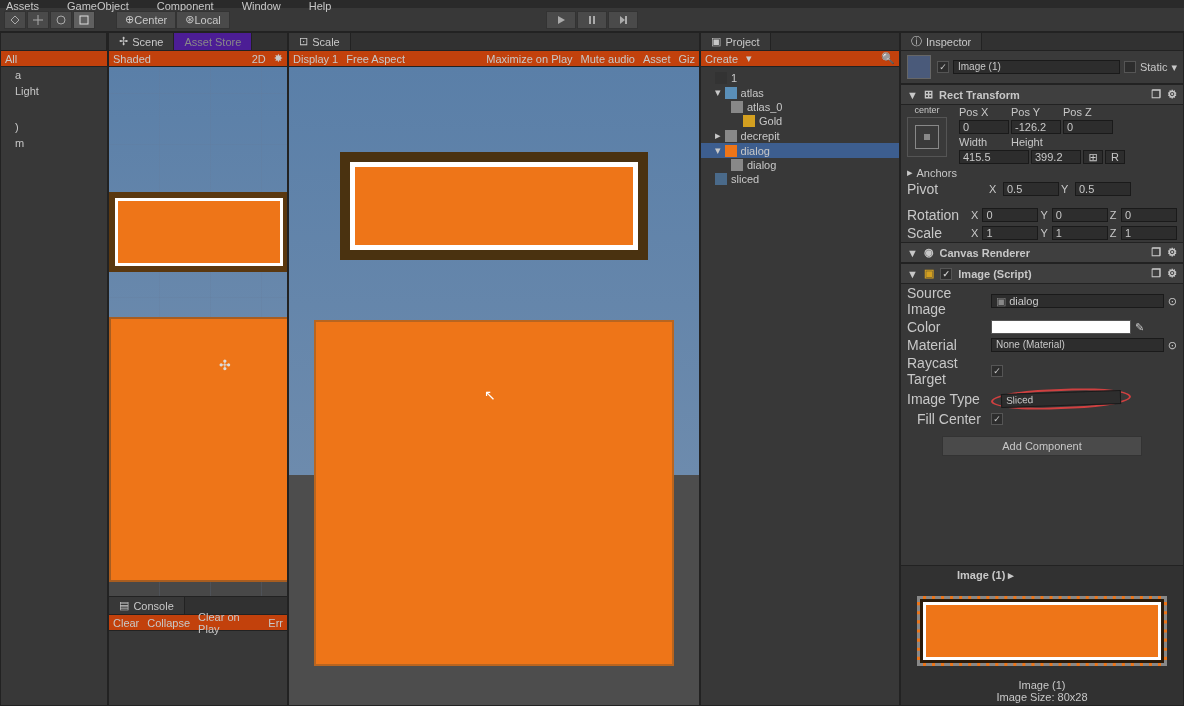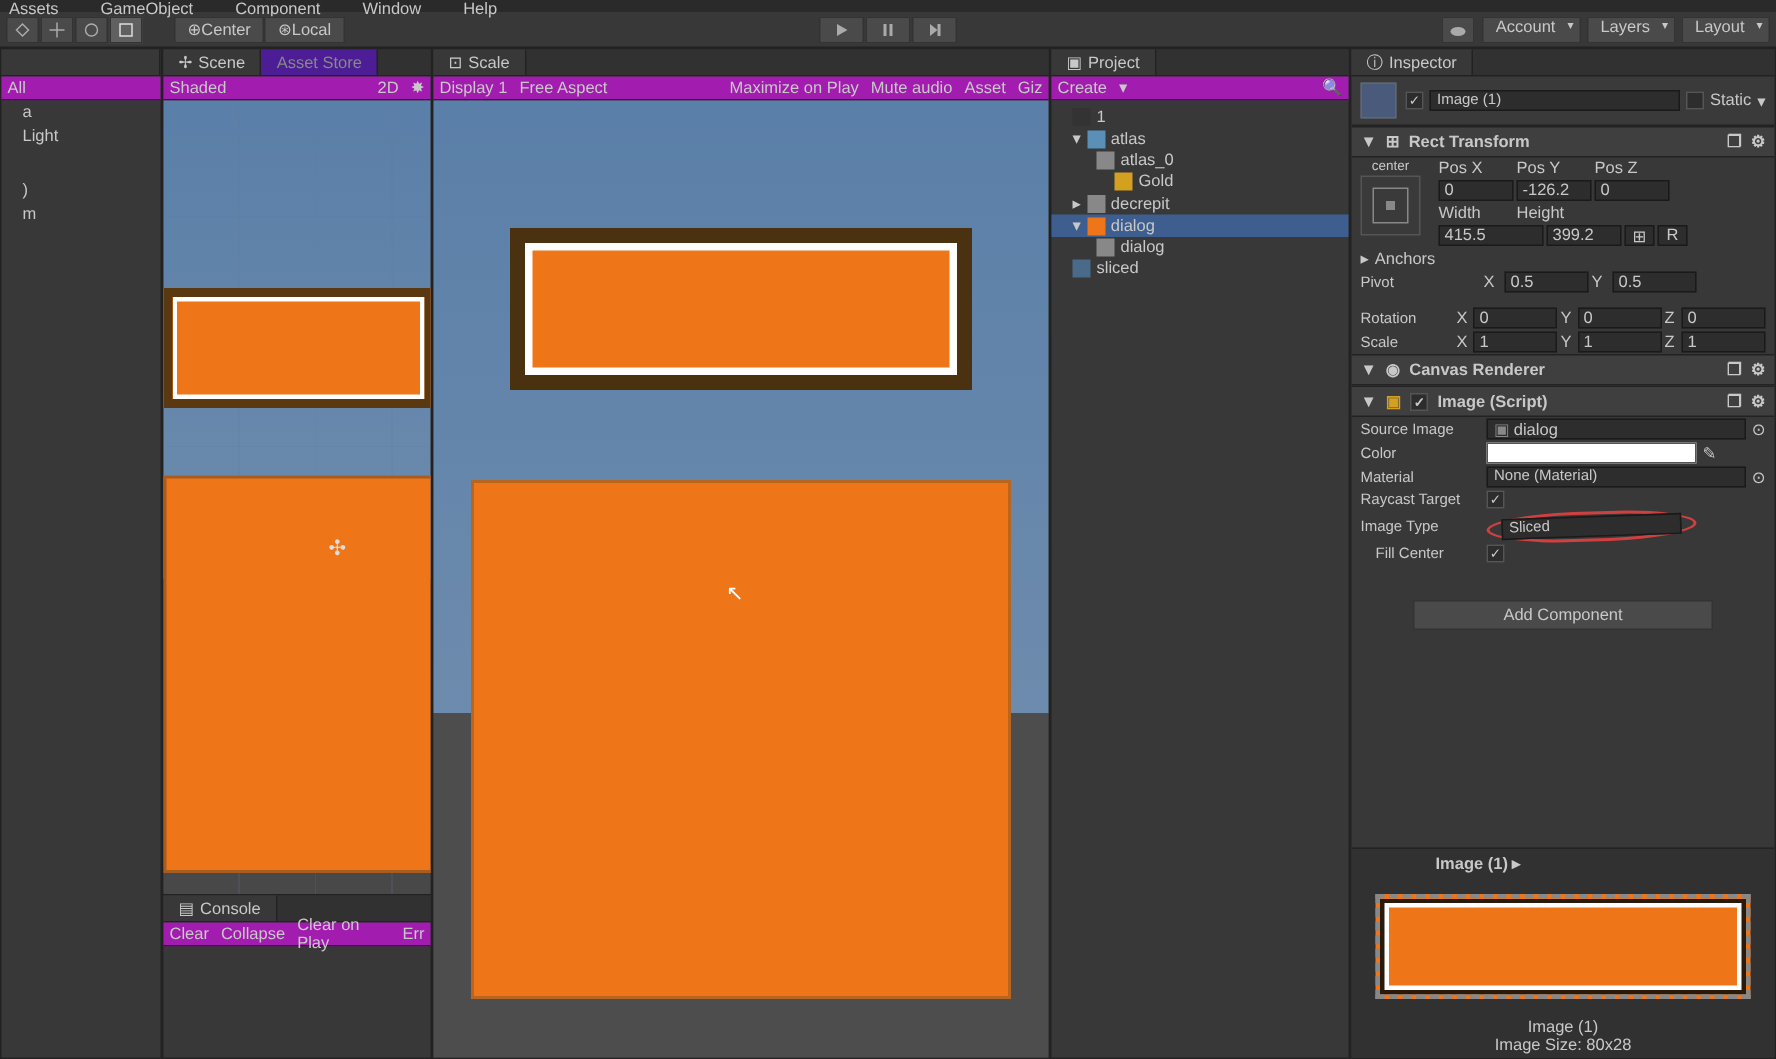--- a/index.html
+++ b/index.html
@@ -13,21 +13,21 @@
 .play-btn { width: 30px; height: 18px; background: #4a4a4a; border: 1px solid #333; display: flex; align-items: center; justify-content: center; cursor: pointer; }
 .right-btns { margin-left: auto; display: flex; gap: 4px; }
 .dropdown-btn { height: 18px; padding: 0 16px 0 8px; background: #4a4a4a; border: 1px solid #333; position: relative; cursor: pointer; }
 .dropdown-btn::after { content: '▾'; position: absolute; right: 4px; font-size: 8px; }
 
 .main { display: flex; height: 674px; }
 .panel { background: #383838; border: 1px solid #222; display: flex; flex-direction: column; }
 .panel-tabs { height: 18px; background: #313131; display: flex; border-bottom: 1px solid #222; }
 .tab { padding: 2px 10px; background: #383838; border-right: 1px solid #222; cursor: pointer; display: flex; align-items: center; gap: 4px; }
 .tab.inactive { background: #4c1d95; color: #888; }
-.panel-toolbar { height: 16px; background: #a21caf; border-bottom: 1px solid #222; display: flex; align-items: center; padding: 0 4px; gap: 8px; font-size: 10px; }
+.panel-toolbar { height: 16px; background: #c2410c; border-bottom: 1px solid #222; display: flex; align-items: center; padding: 0 4px; gap: 8px; font-size: 10px; }
 
 .hierarchy { width: 108px; }
 .hierarchy-item { padding: 2px 4px 2px 14px; cursor: pointer; }
 
 .scene-panel { width: 180px; }
 .scene-view { flex: 1; background: linear-gradient(180deg, #5a7fa8 0%, #6d8bad 50%, #484848 50%, #484848 100%); position: relative; overflow: hidden; }
 .scene-rect1 { position: absolute; left: 0px; top: 125px; width: 180px; height: 80px; background: #ee7518; border: 6px solid #5a3810; box-shadow: inset 0 0 0 3px #fff; }
 .scene-rect2 { position: absolute; left: 0px; top: 250px; width: 180px; height: 265px; background: #ee7518; border: 2px solid #a85d20; }
 .scene-gizmo { position: absolute; left: 110px; top: 290px; color: #ddd; font-size: 14px; }
 
@@ -47,34 +47,34 @@
 .tree-icon.folder { background: #888; }
 .tree-icon.orange { background: #ee7518; }
 .tree-icon.gold { background: #d4a020; }
 .tree-icon.atlas { background: #5a8fb8; }
 
 .inspector { width: 284px; }
 .insp-content { flex: 1; overflow-y: auto; padding: 0; }
 .insp-header { background: #3a3a3a; padding: 4px 6px; display: flex; align-items: center; gap: 6px; border-bottom: 1px solid #222; }
 .insp-cube { width: 24px; height: 24px; background: #4a5a7a; border: 1px solid #666; }
 .insp-row { display: flex; align-items: center; padding: 1px 6px; gap: 4px; }
-.insp-label { width: 80px; font-size: 10px; }
+.insp-label { width: 80px; font-size: 14px; }
 .insp-field { background: #2d2d2d; border: 1px solid #1a1a1a; height: 14px; padding: 0 4px; font-size: 10px; flex: 1; }
 .component-header { background: #3f3f3f; padding: 3px 6px; display: flex; align-items: center; gap: 6px; border-top: 1px solid #222; border-bottom: 1px solid #222; font-weight: bold; }
 .anchor-box { width: 40px; height: 40px; background: #3a3a3a; border: 1px solid #555; display: flex; align-items: center; justify-content: center; margin: 2px 6px; }
 .anchor-inner { width: 24px; height: 24px; border: 1px solid #888; position: relative; }
 .anchor-inner::before { content: ''; position: absolute; left: 50%; top: 50%; width: 6px; height: 6px; background: #888; transform: translate(-50%, -50%); }
 .xyz-row { display: flex; align-items: center; padding: 1px 6px; gap: 2px; font-size: 10px; }
 .xyz-label { width: 12px; }
 .xyz-field { background: #2d2d2d; border: 1px solid #1a1a1a; height: 14px; width: 56px; padding: 0 3px; }
 .color-swatch { width: 140px; height: 14px; background: #fff; border: 1px solid #555; }
 .checkbox { width: 12px; height: 12px; background: #2d2d2d; border: 1px solid #555; display: inline-flex; align-items: center; justify-content: center; font-size: 9px; }
 .checkbox.checked::before { content: '✓'; color: #c8c8c8; }
 .red-circle { border: 2px solid #d04040; border-radius: 50% / 60%; padding: 1px 8px; transform: rotate(-2deg); }
-.add-comp-btn { margin: 24px auto; width: 200px; height: 20px; background: #4a4a4a; border: 1px solid #333; display: flex; align-items: center; justify-content: center; cursor: pointer; }
+.add-comp-btn { margin: 8px auto; width: 200px; height: 20px; background: #4a4a4a; border: 1px solid #333; display: flex; align-items: center; justify-content: center; cursor: pointer; }
 .preview-area { height: 140px; background: #313131; border-top: 1px solid #222; display: flex; flex-direction: column; }
 .preview-header { padding: 3px 8px; font-weight: bold; font-size: 10px; margin-left: 48px; }
 .preview-img { flex: 1; display: flex; align-items: center; justify-content: center; }
 .preview-sprite { width: 250px; height: 70px; background: #ee7518; border: 3px dashed #888; position: relative; box-shadow: inset 0 0 0 3px #2a1a0a, inset 0 0 0 6px #fff; }
 .preview-footer { text-align: center; font-size: 10px; padding: 2px; }
 
 svg { width: 12px; height: 12px; }
 </style>
 </head>
 <body>
@@ -125,30 +125,20 @@
         </svg>
       </div>
     <div class="play-btn">
         <svg>
           <path d="M3 2 L8 6 L3 10 Z" fill="#aaa"></path>
           <rect x="8" y="2" width="2" height="8" fill="#aaa"></rect>
         </svg>
       </div>
   </div>
 
-  <div class="right-btns">
-    <div class="tool-btn">
-        <svg>
-          <ellipse cx="6" cy="7" rx="5" ry="3" fill="#aaa"></ellipse>
-        </svg>
-      </div>
-    <div class="dropdown-btn">Account</div>
-    <div class="dropdown-btn">Layers</div>
-    <div class="dropdown-btn">Layout</div>
-  </div>
 </div>
 
 <div class="main">
 
   <div class="panel hierarchy">
     <div class="panel-tabs">
         <div class="tab" style="width:100%"></div>
       </div>
     <div class="panel-toolbar">
         <span>All</span>

